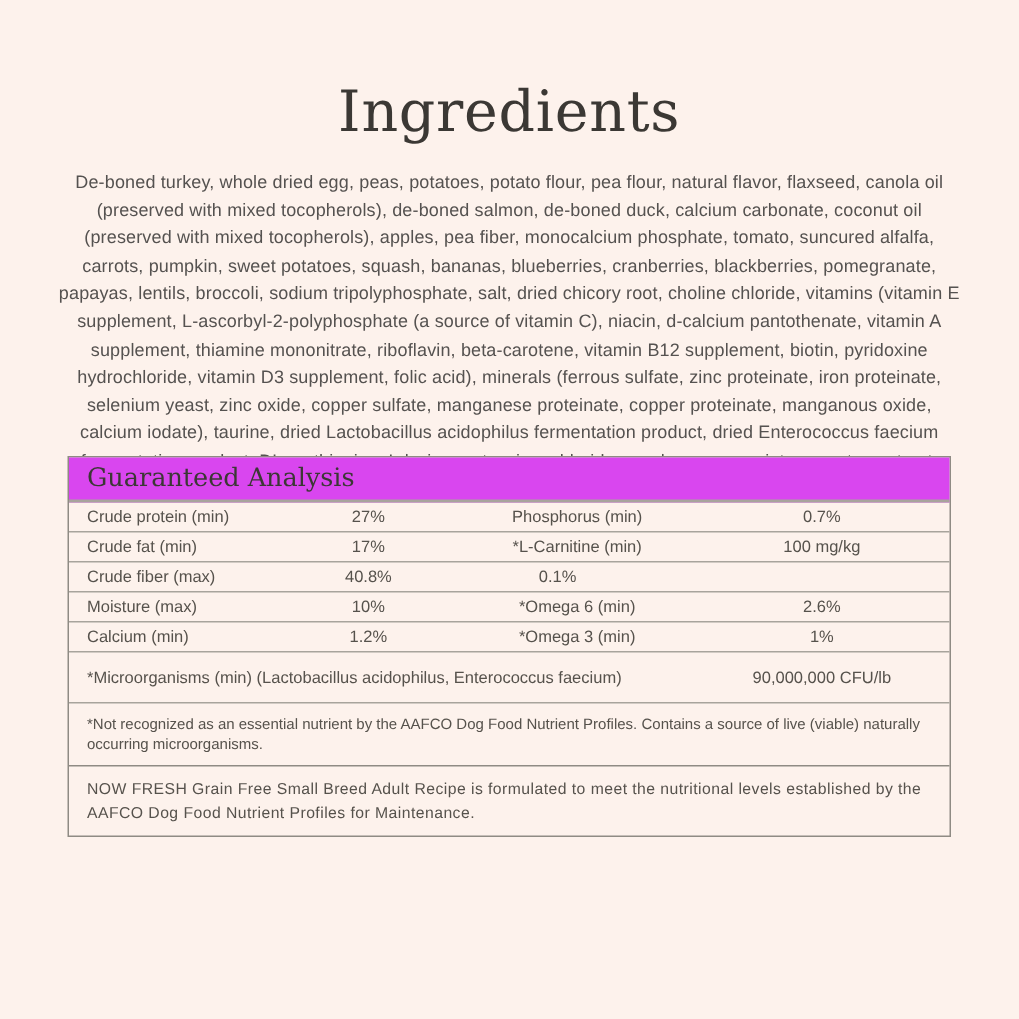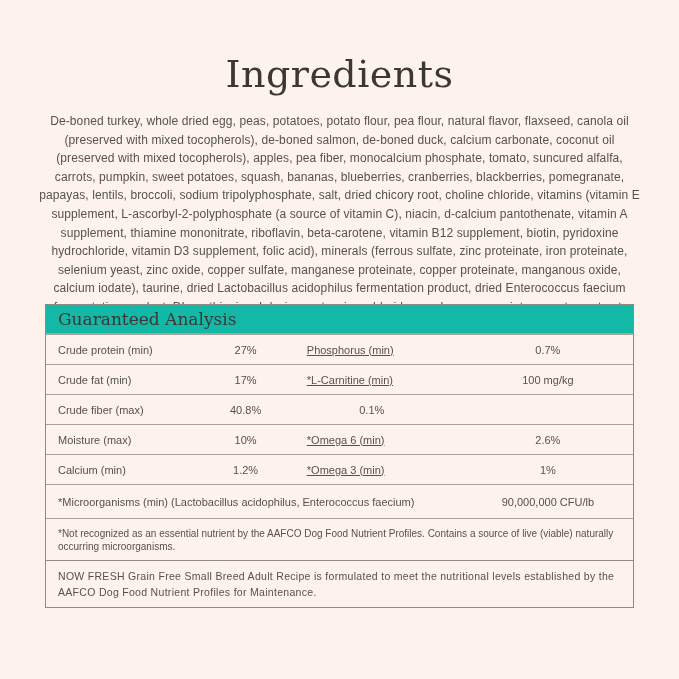--- a/index.html
+++ b/index.html
@@ -36,39 +36,39 @@
     position: absolute;
     left: 45px; top: 304px;
     width: 589px;
     border: 1px solid #8F8B84;
     background: #FDF2EC;
     color: #56524C;
     font-size: 11px;
   }
   .ga-header {
     height: 30px;
-    background: #14b8a6;
+    background: #d946ef;
     border-bottom: 2px solid #A8A49C;
     display: flex;
     align-items: center;
     padding-left: 12px;
     font-family: "DejaVu Serif", serif;
     font-size: 17px;
     color: #3B3834;
   }
   .ga-row {
-    height: 30px;
+    height: 20px;
     display: grid;
     grid-template-columns: 28% 12% 31% 29%;
     align-items: center;
     border-bottom: 1px solid #A8A49C;
   }
   .ga-row .label-left  { padding-left: 12px; text-align: left; }
   .ga-row .value-left  { text-align: center; }
-  .ga-row .label-right { padding-left: 26px; text-align: left; text-decoration: underline; }
+  .ga-row .label-right { padding-left: 26px; text-align: center; }
   .ga-row .value-right { text-align: center; }
   .ga-row-full {
     height: 34px;
     display: grid;
     grid-template-columns: 71% 29%;
     align-items: center;
     border-bottom: 1px solid #A8A49C;
   }
   .ga-row-full .label { padding-left: 12px; text-align: left; }
   .ga-row-full .value { text-align: center; }

